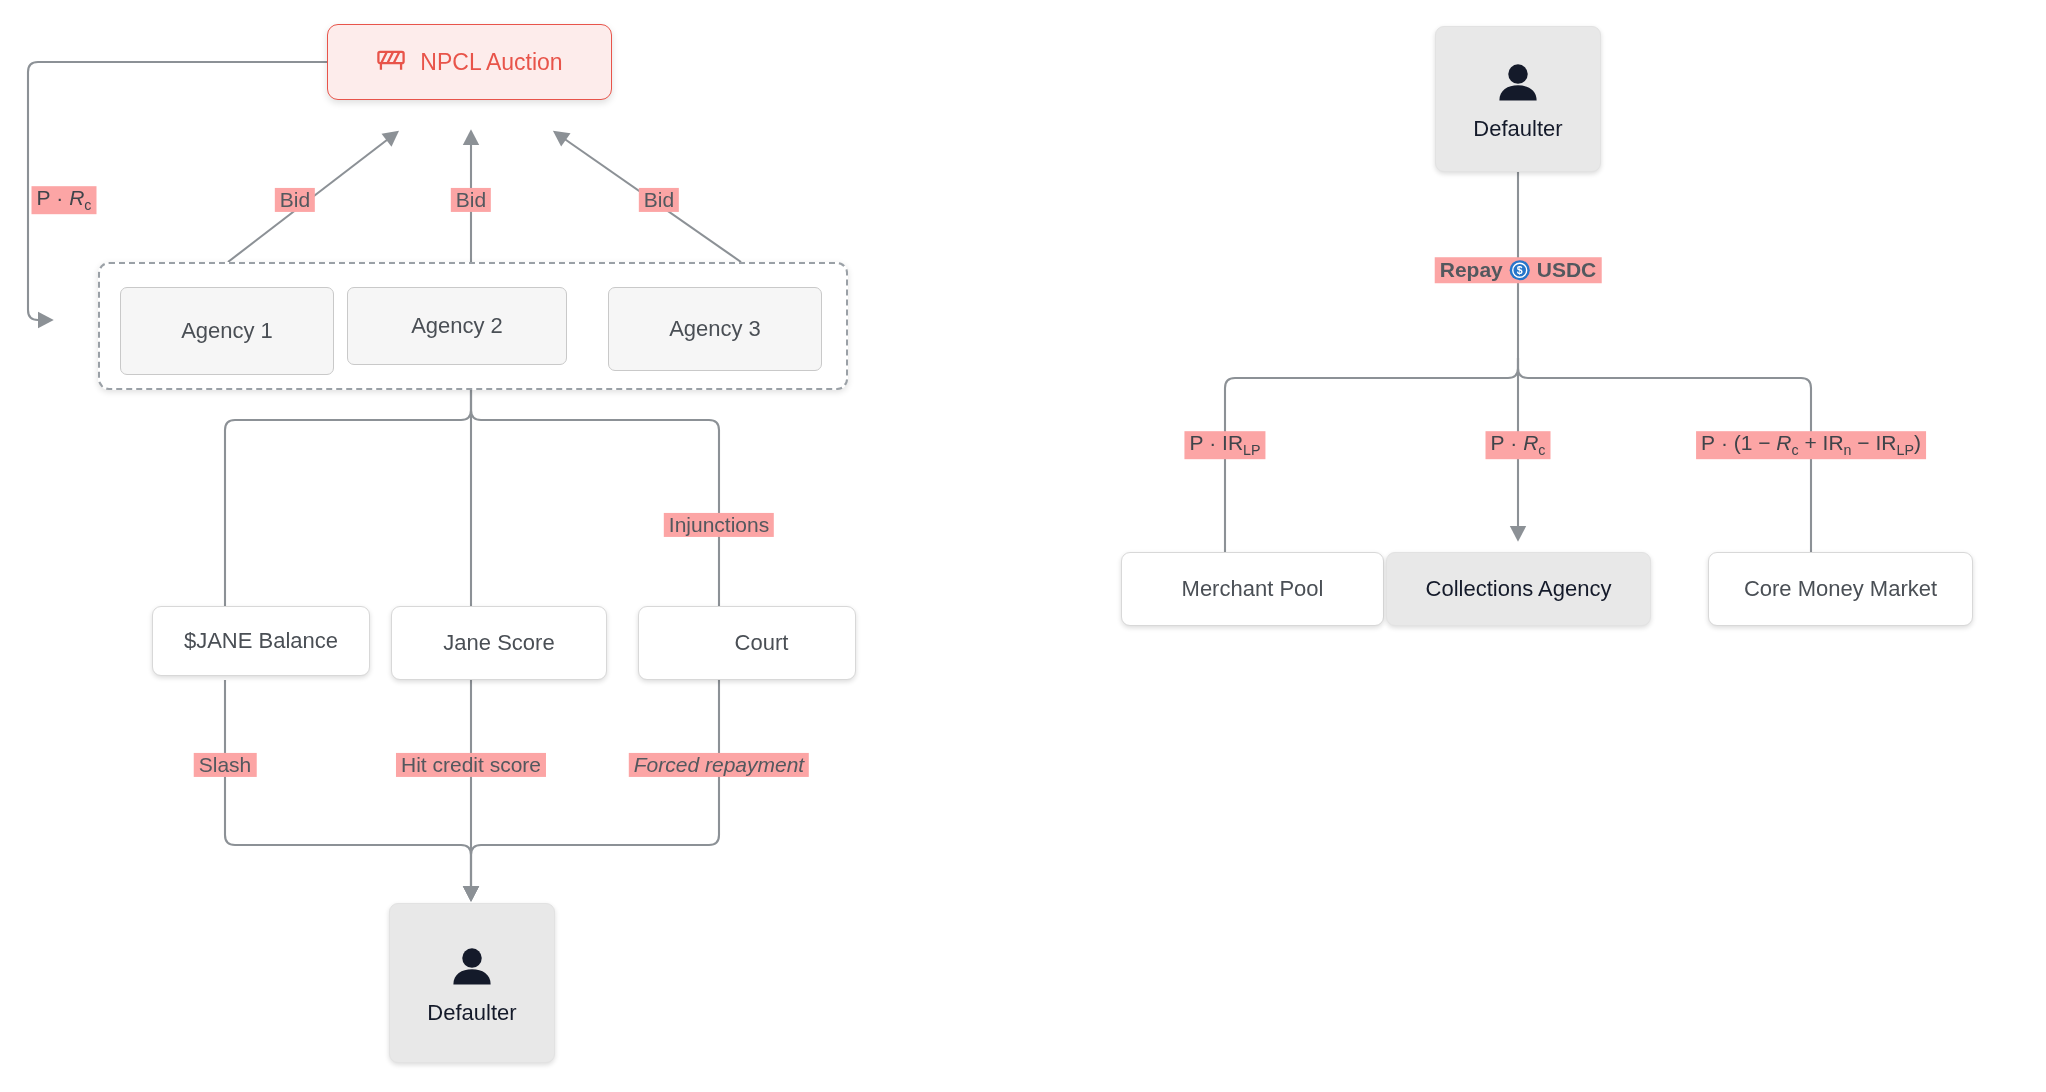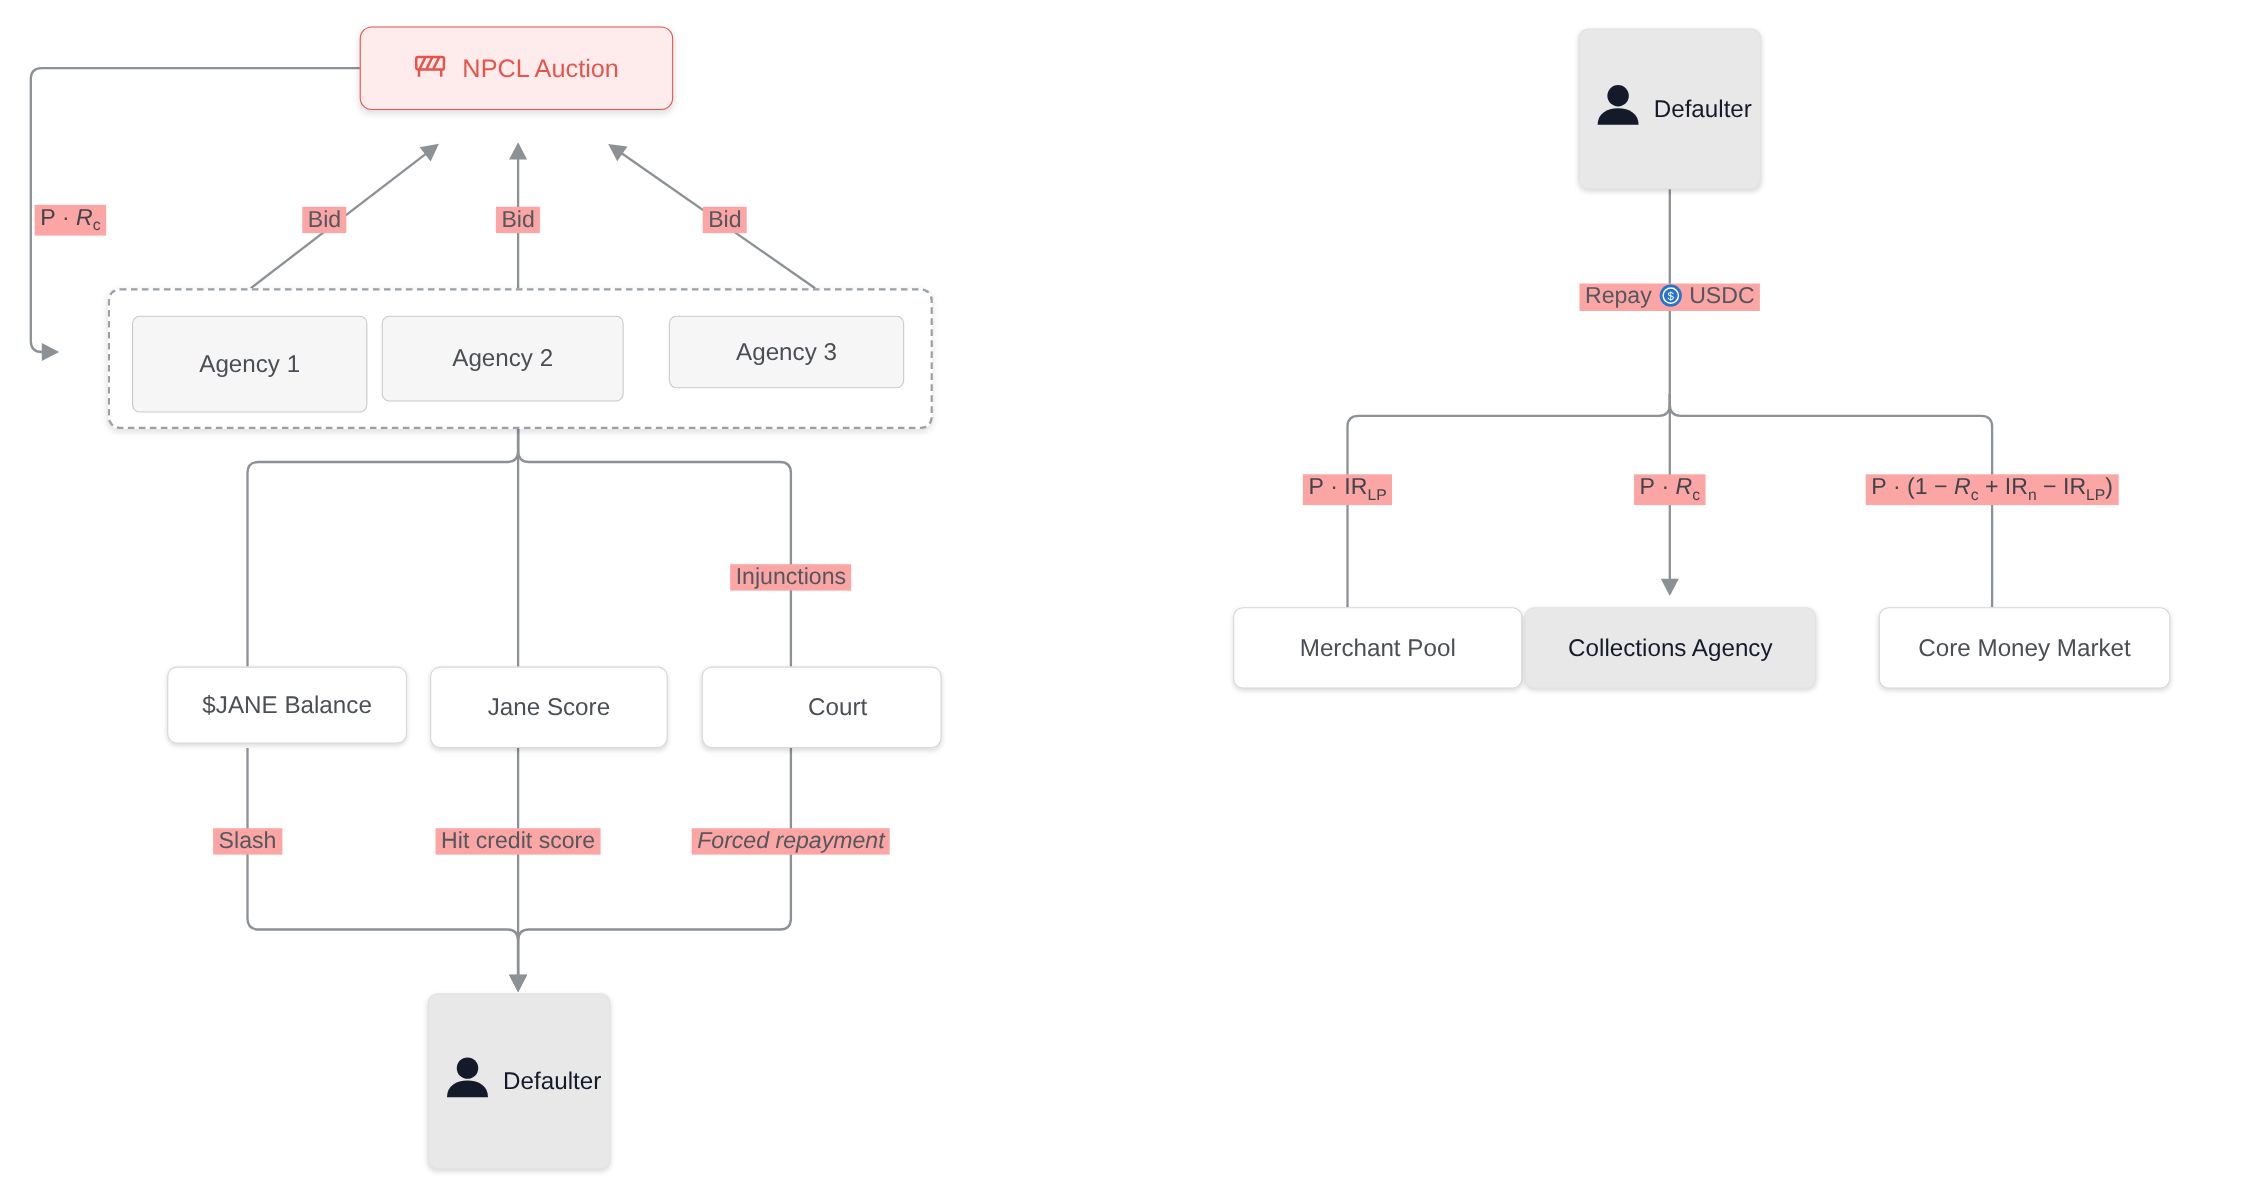--- a/index.html
+++ b/index.html
@@ -29,33 +29,33 @@
   .alert{background:#fdeceb;border:1.6px solid #e8544a;border-radius:11px;
          box-shadow:0 3px 7px rgba(0,0,0,.13);
          color:#e8544a;font-size:23px;gap:14px;}
 
   
   .cluster{position:absolute;box-sizing:border-box;border:2px dashed #9aa0a6;
            border-radius:11px;background:#ffffff;
            box-shadow:0 2px 6px rgba(0,0,0,.13);}
 
   
-  .actor{flex-direction:row;gap:4px;background:#e8e8e8;border:1px solid #e2e2e2;
+  .actor{flex-direction:column;gap:4px;background:#e8e8e8;border:1px solid #e2e2e2;
          box-shadow:0 2px 5px rgba(0,0,0,.14);border-radius:9px;color:#141a2a;}
   .actor .actor-label{font-size:22px;line-height:1;}
   .person{display:block;}
 
   
   .elabel{position:absolute;transform:translate(-50%,-50%);
           white-space:nowrap;color:#53585e;font-size:21px;
           background:#fca5a5;padding:0 5px;line-height:1.15;}
   .elabel.math{color:#3f444a;}
   .elabel i{font-style:italic;}
   .elabel sub{font-size:.68em;font-style:normal;}
-  .usdc-wrap{display:inline-flex;align-items:center;gap:6px;vertical-align:middle;}
+  .usdc-wrap{display:inline-flex;align-items:center;gap:6px;vertical-align:middle;font-weight:bold;}
   .barricade{display:inline-block;}
 </style>
 </head>
 <body>
 
 <div id="stage">
 
   <svg class="edges" viewBox="0 0 2046 1092">
     <defs>
       <marker id="ah" markerWidth="9" markerHeight="9" refX="6.2" refY="4.5" orient="auto">
@@ -99,21 +99,21 @@
   </div>
 
   <div class="cluster" style="left:98px;top:262px;width:750px;height:128px;"></div>
 
   <div class="node agency" style="left:120px;top:287px;width:214px;height:88px;">
     <span>Agency 1</span>
   </div>
   <div class="node agency" style="left:347px;top:287px;width:220px;height:78px;">
     <span>Agency 2</span>
   </div>
-  <div class="node agency" style="left:608px;top:287px;width:214px;height:66px;">
+  <div class="node agency" style="left:608px;top:287px;width:214px;height:84px;">
     <span>Agency 3</span>
   </div>
 
   <div class="node card" style="left:124px;top:606px;width:218px;height:70px;justify-content:center;">
     <span>$JANE Balance</span>
   </div>
   <div class="node card" style="left:363px;top:606px;width:216px;height:74px;">
     <span>Jane Score</span>
   </div>
   <div class="node card" style="left:610px;top:606px;width:218px;height:74px;padding-left:29px;">

